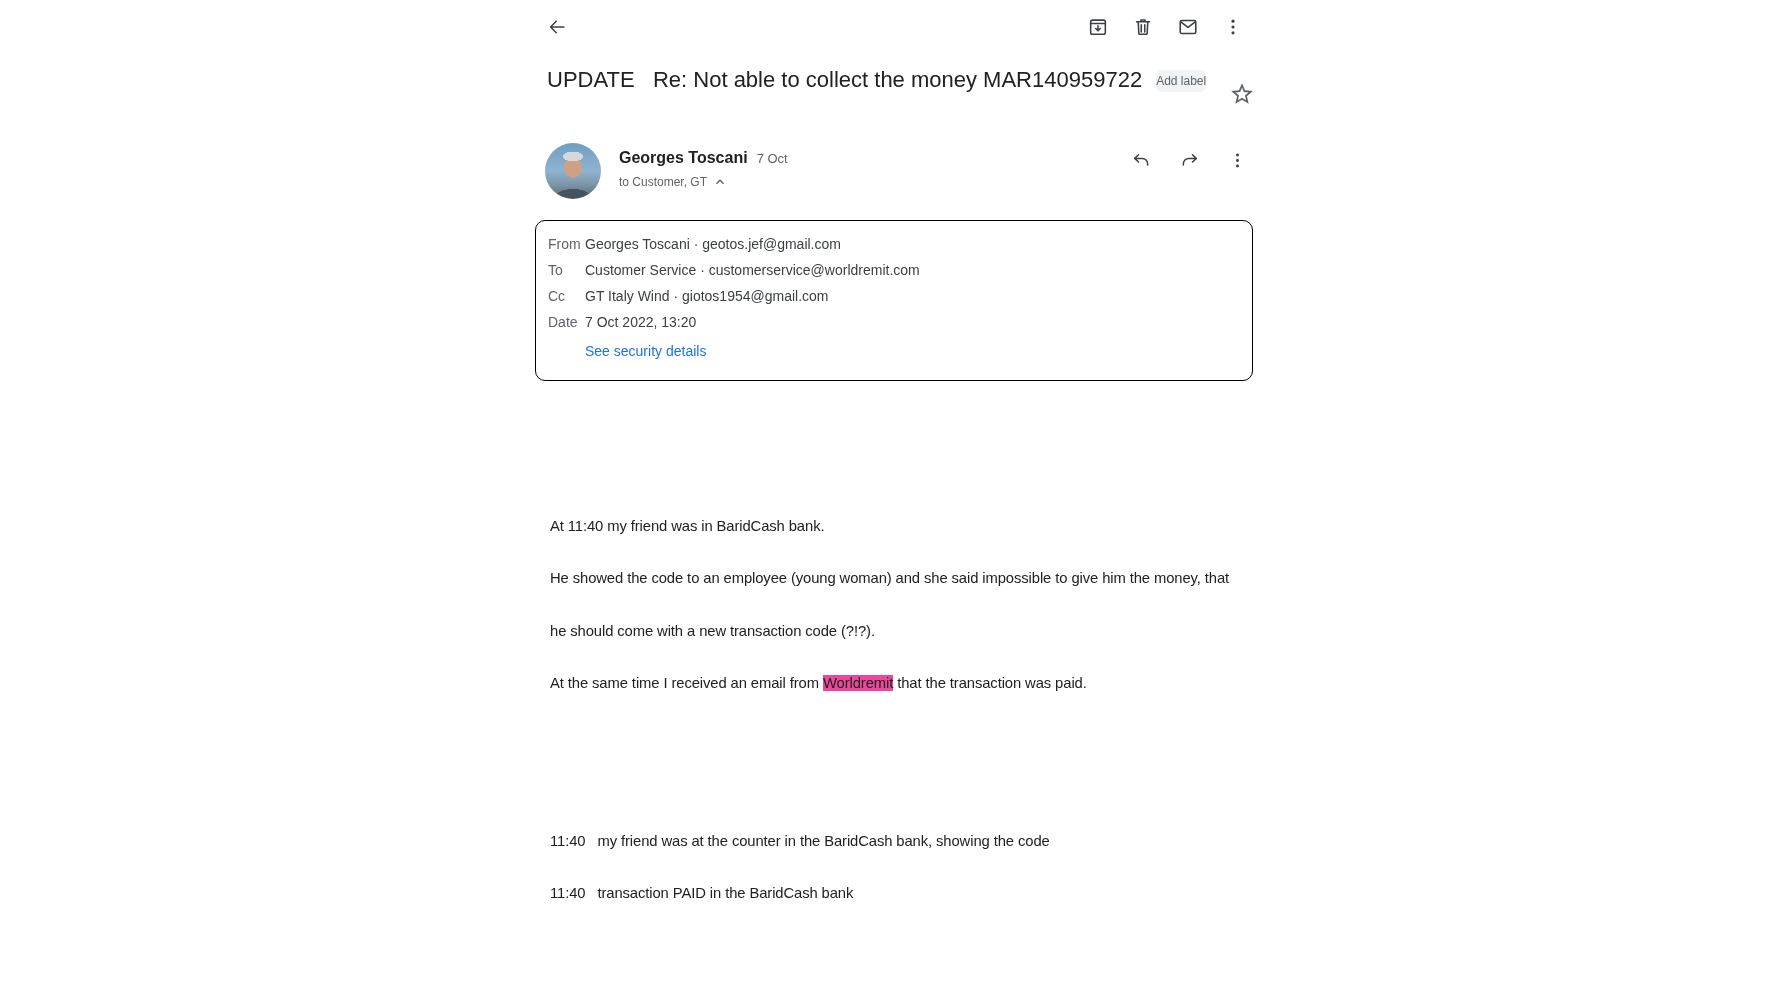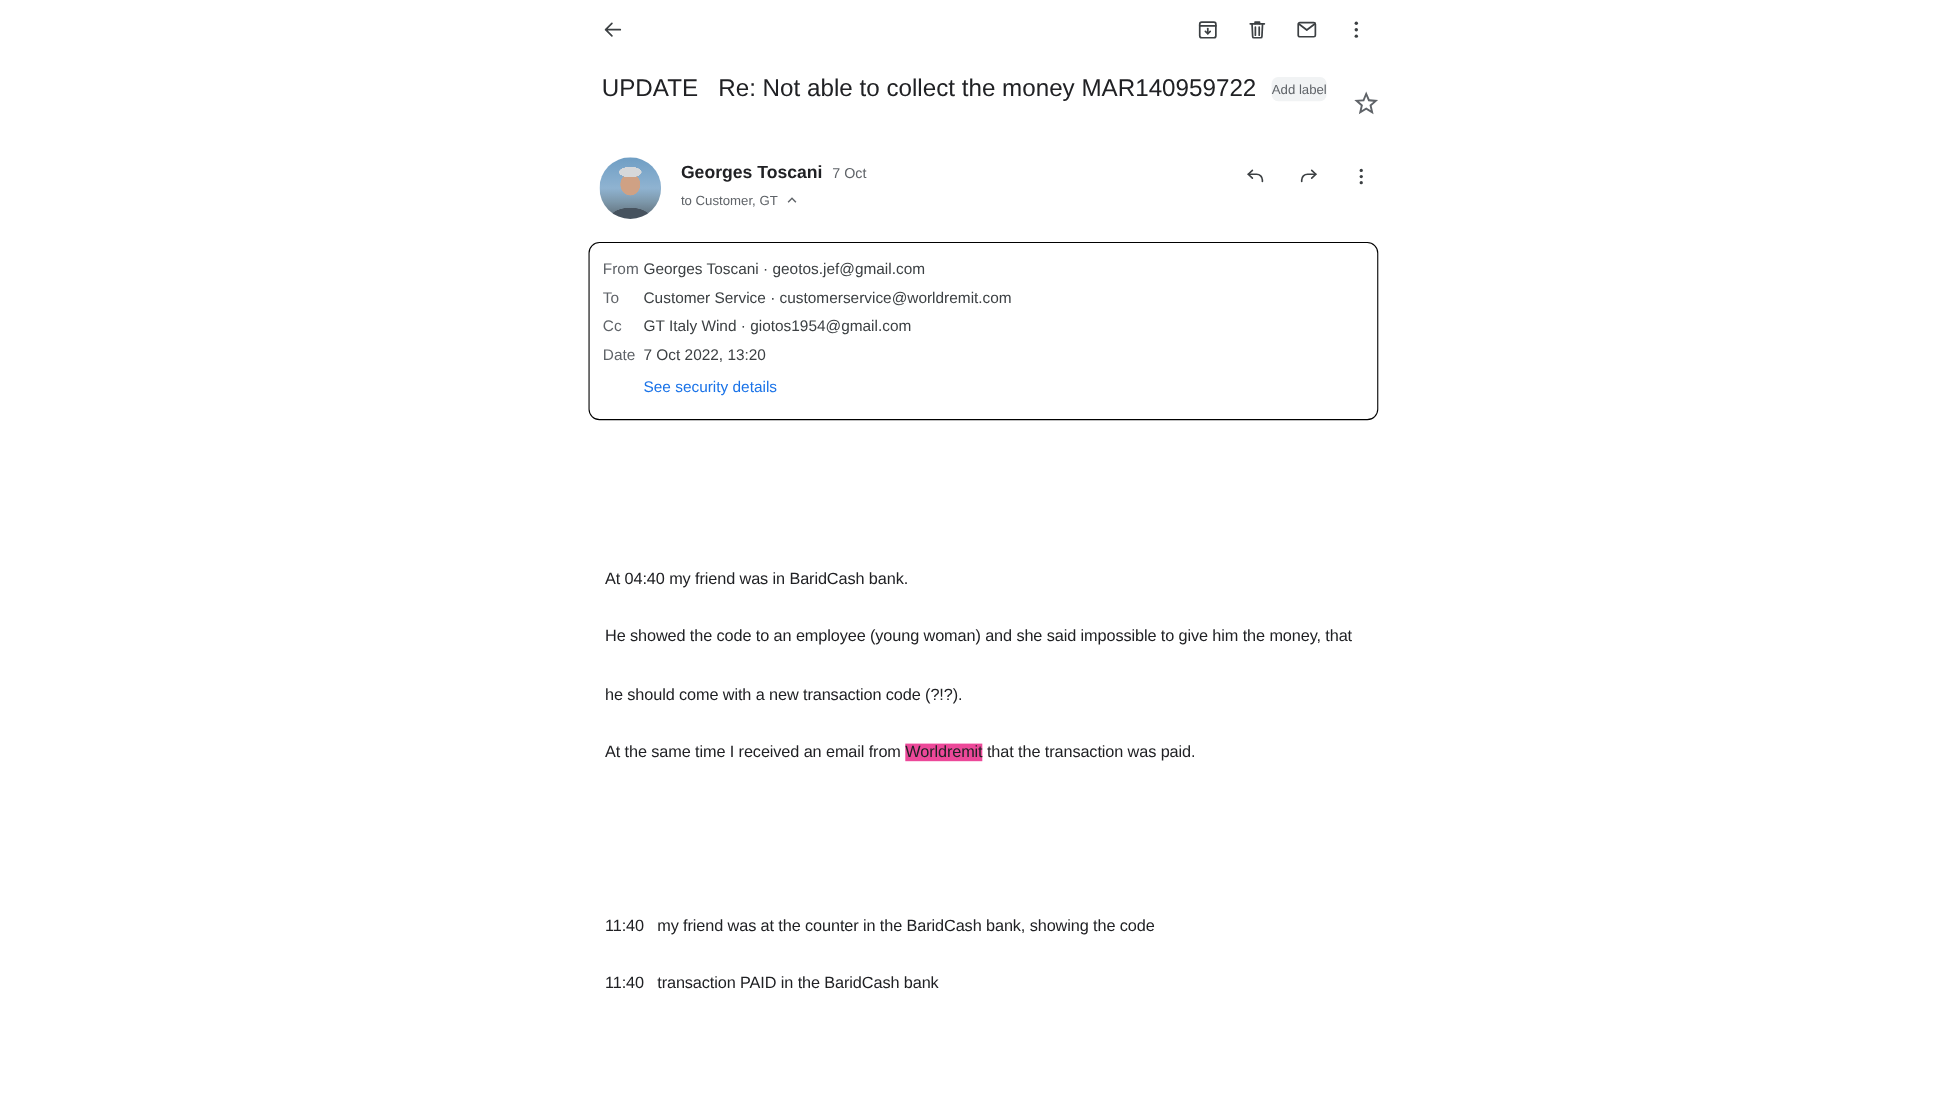--- a/index.html
+++ b/index.html
@@ -161,21 +161,21 @@
       <div class="d-row">
         <span class="d-label">Date</span>
         <span class="d-value">7 Oct 2022, 13:20</span>
       </div>
       <span class="sec-link">See security details</span>
     </div>
 
     <div class="body-text">
 
       <div class="para">
-        <div><span>At 04:40 my friend was in BaridCash bank.</span></div>
+        <div><span>At 11:40 my friend was in BaridCash bank.</span></div>
         <div><span>He showed the code to an employee (young woman) and she said impossible to give him the money, that</span></div>
         <div><span>he should come with a new transaction code (?!?).</span></div>
         <div><span>At the same time I received an email from </span><span class="hl">Worldremit</span><span> that the transaction was paid.</span></div>
       </div>
 
       <div class="para">
         <div><b class="t">11:40</b><span>   my friend was at the counter in the BaridCash bank, showing the code</span></div>
         <div><b class="t">11:40</b><span>   transaction PAID in the BaridCash bank</span></div>
       </div>
 

